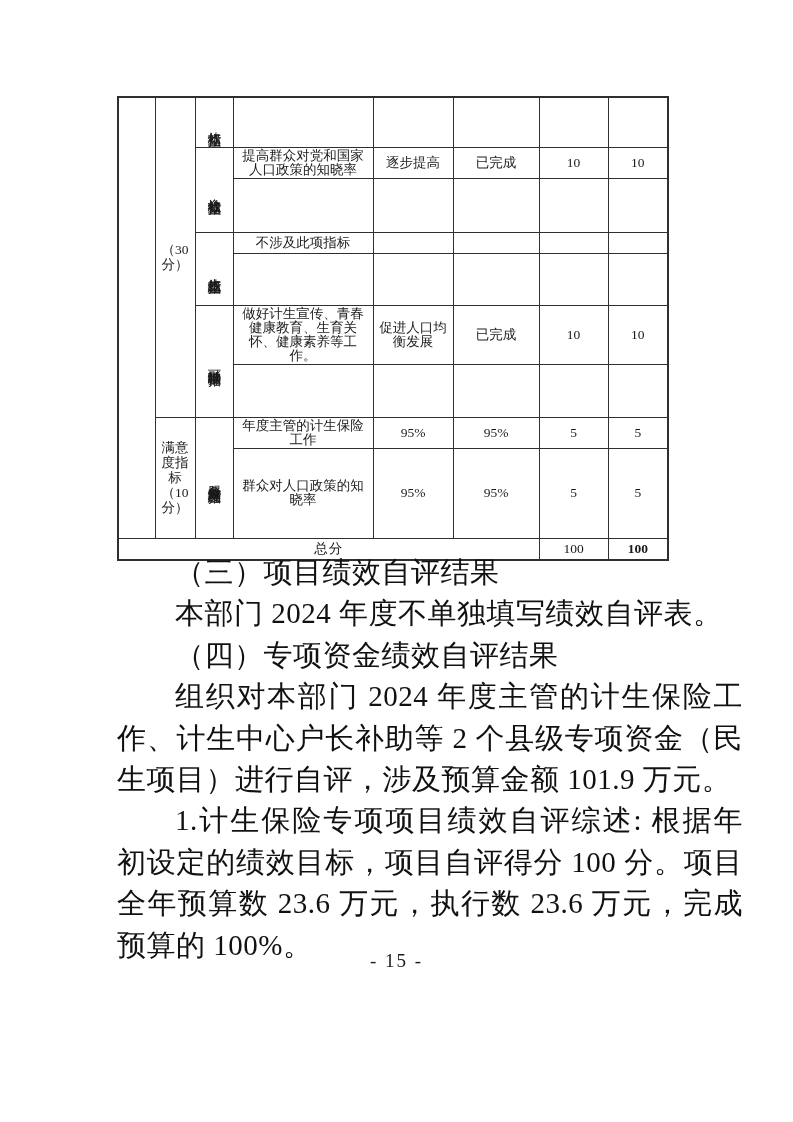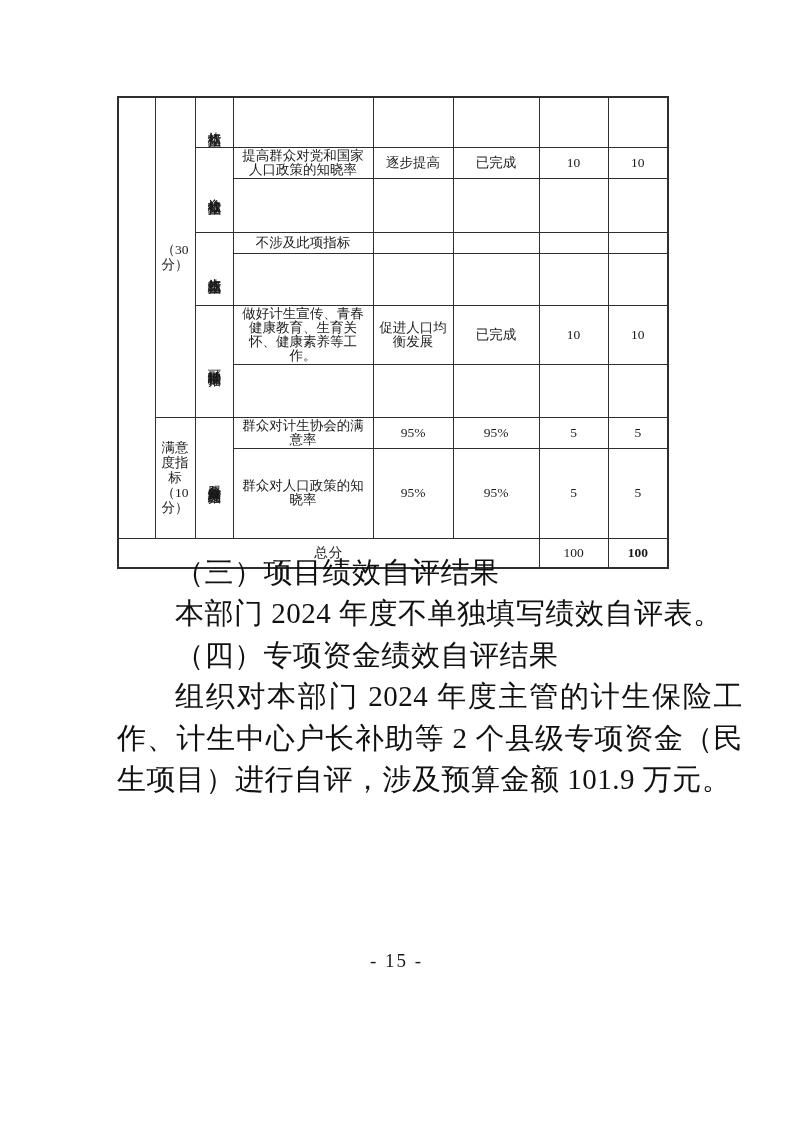--- a/index.html
+++ b/index.html
@@ -37,21 +37,21 @@
   
   tr.h50 { height: 50px; }
   tr.h31 { height: 31px; }
   tr.h54 { height: 54px; }
   tr.h21 { height: 21px; }
   tr.h52 { height: 52px; }
   tr.h47 { height: 47px; }
   tr.h53 { height: 53px; }
   tr.h28 { height: 28px; }
   tr.h90 { height: 90px; }
-  tr.h30 { height: 30px; }
+  tr.h30 { height: 22px; }
 
   td.grp {
     padding: 2px 2px;
     word-break: break-all;
     line-height: 15px;
   }
   td.grp-top { vertical-align: top; }
   td.vlabel {
     writing-mode: vertical-lr;
     text-orientation: upright;
@@ -172,21 +172,21 @@
       <td class="ind"></td>
       <td></td>
       <td></td>
       <td class="num"></td>
       <td class="num"></td>
     </tr>
 
     <tr class="h28">
       <td rowspan="2" class="grp">满意度指标（10分）</td>
       <td rowspan="2" class="vlabel">服务对象满意度指标</td>
-      <td class="ind">群众对计生协会的满意率</td>
+      <td class="ind">年度主管的计生保险工作</td>
       <td>95%</td>
       <td>95%</td>
       <td class="num">5</td>
       <td class="num">5</td>
     </tr>
 
     <tr class="h90">
       <td class="ind">群众对人口政策的知晓率</td>
       <td>95%</td>
       <td>95%</td>
@@ -200,17 +200,18 @@
       <td class="num bold">100</td>
     </tr>
   </tbody>
     </table>
 
   <div class="body-text">
     <p>（三）项目绩效自评结果</p>
     <p>本部门 2024 年度不单独填写绩效自评表。</p>
     <p>（四）专项资金绩效自评结果</p>
     <p>组织对本部门 2024 年度主管的计生保险工作、计生中心户长补助等 2 个县级专项资金（民生项目）进行自评，涉及预算金额 101.9 万元。</p>
+    <p>1.计生保险专项项目绩效自评综述: 根据年初设定的绩效目标，项目自评得分 100 分。项目全年预算数 23.6 万元，执行数 23.6 万元，完成预算的 100%。</p>
   </div>
 
   <div class="page-number">- 15 -</div>
 
 </div>
 
 </body></html>

